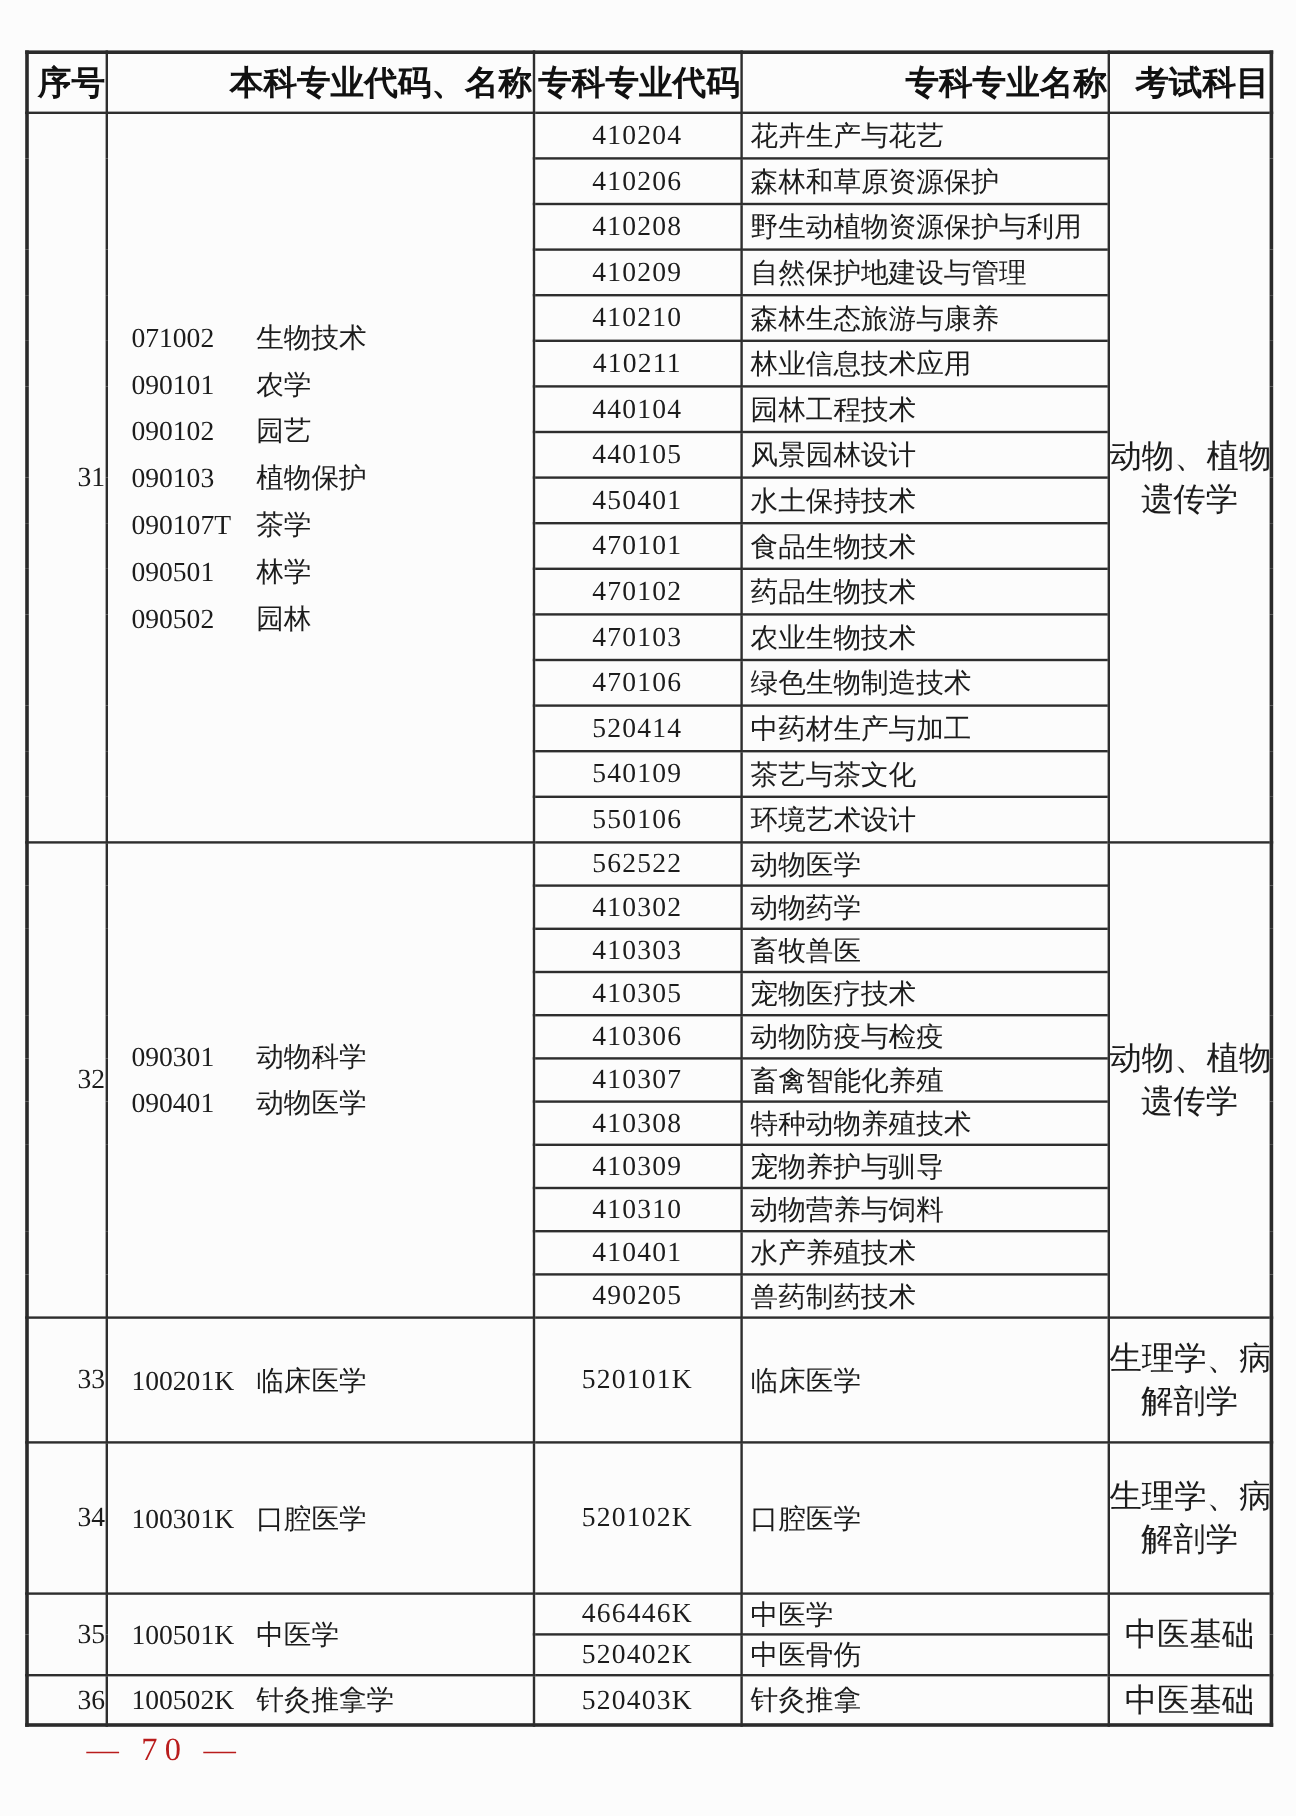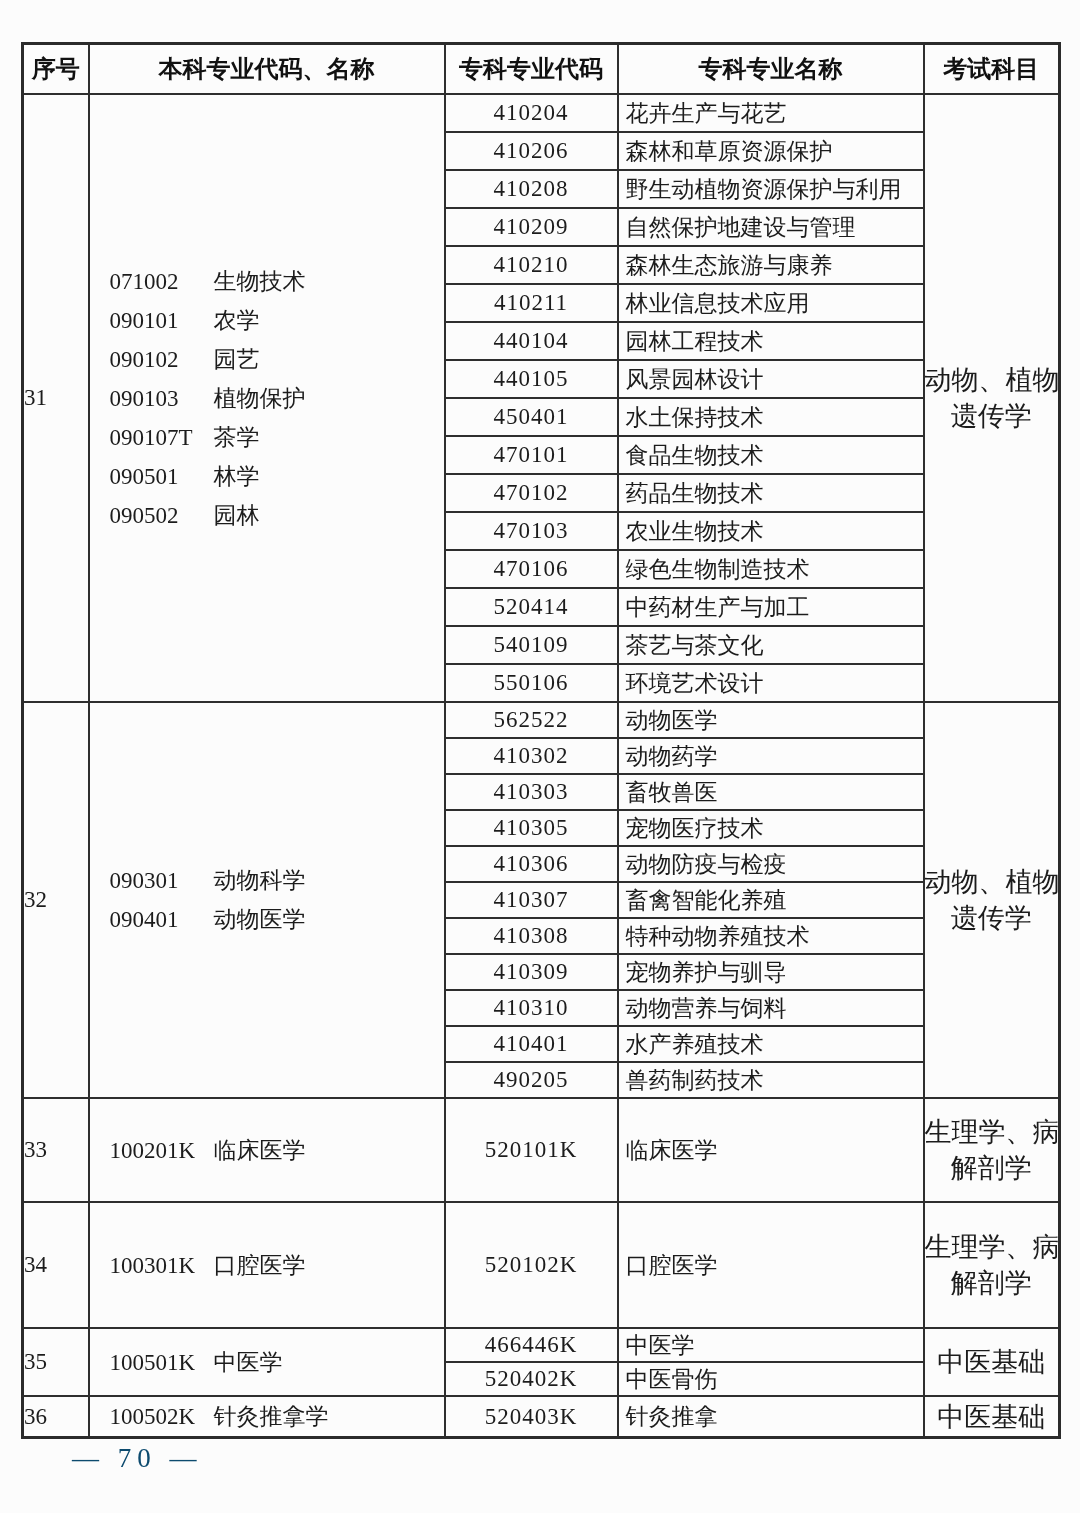--- a/index.html
+++ b/index.html
@@ -23,54 +23,54 @@
     border: 3px solid #2b2b2b;
   }
   .majors-table th, .majors-table td {
     border: 2px solid #2e2e2e;
     padding: 0;
     overflow: hidden;
   }
   .majors-table th {
     font-family: "Liberation Sans", "DejaVu Sans", sans-serif;
     font-weight: 700;
-    font-size: 24px;
+    font-size: 28px;
     color: #111111;
     height: 48px;
-    text-align: center;
+    text-align: right;
     vertical-align: middle;
   }
   .majors-table td {
     font-size: 23px;
     vertical-align: middle;
   }
   
   tr.sec-31 { height: 38px; }
   tr.sec-32 { height: 36px; }
   tr.sec-33 { height: 104px; }
   tr.sec-34 { height: 126px; }
   tr.sec-35 { height: 34px; }
   tr.sec-36 { height: 41px; }
 
-  td.seq-cell { text-align: left; }
+  td.seq-cell { text-align: right; }
   td.undergrad-cell { padding-left: 20px; }
   .ug-line { display: flex; line-height: 39px; white-space: nowrap; }
   .ug-code { display: inline-block; width: 104px; flex: 0 0 104px; }
   .ug-name { display: inline-block; }
   td.college-code-cell { text-align: center; letter-spacing: 1px; margin-left: 47px; }
   td.college-name-cell { text-align: left; padding-left: 7px; white-space: nowrap; }
   td.exam-cell { text-align: center; font-size: 27px; }
   .exam-line { line-height: 36px; white-space: nowrap; }
 
   .page-footer {
     position: absolute;
     left: 72px;
     top: 1443px;
     font-size: 27px;
-    color: #0c4a6e;
+    color: #b91c1c;
     letter-spacing: 6px;
   }
 </style>
 </head>
 <body>
 
 <div class="page">
   <table class="majors-table">
     <colgroup>
       <col style="width:66px">

